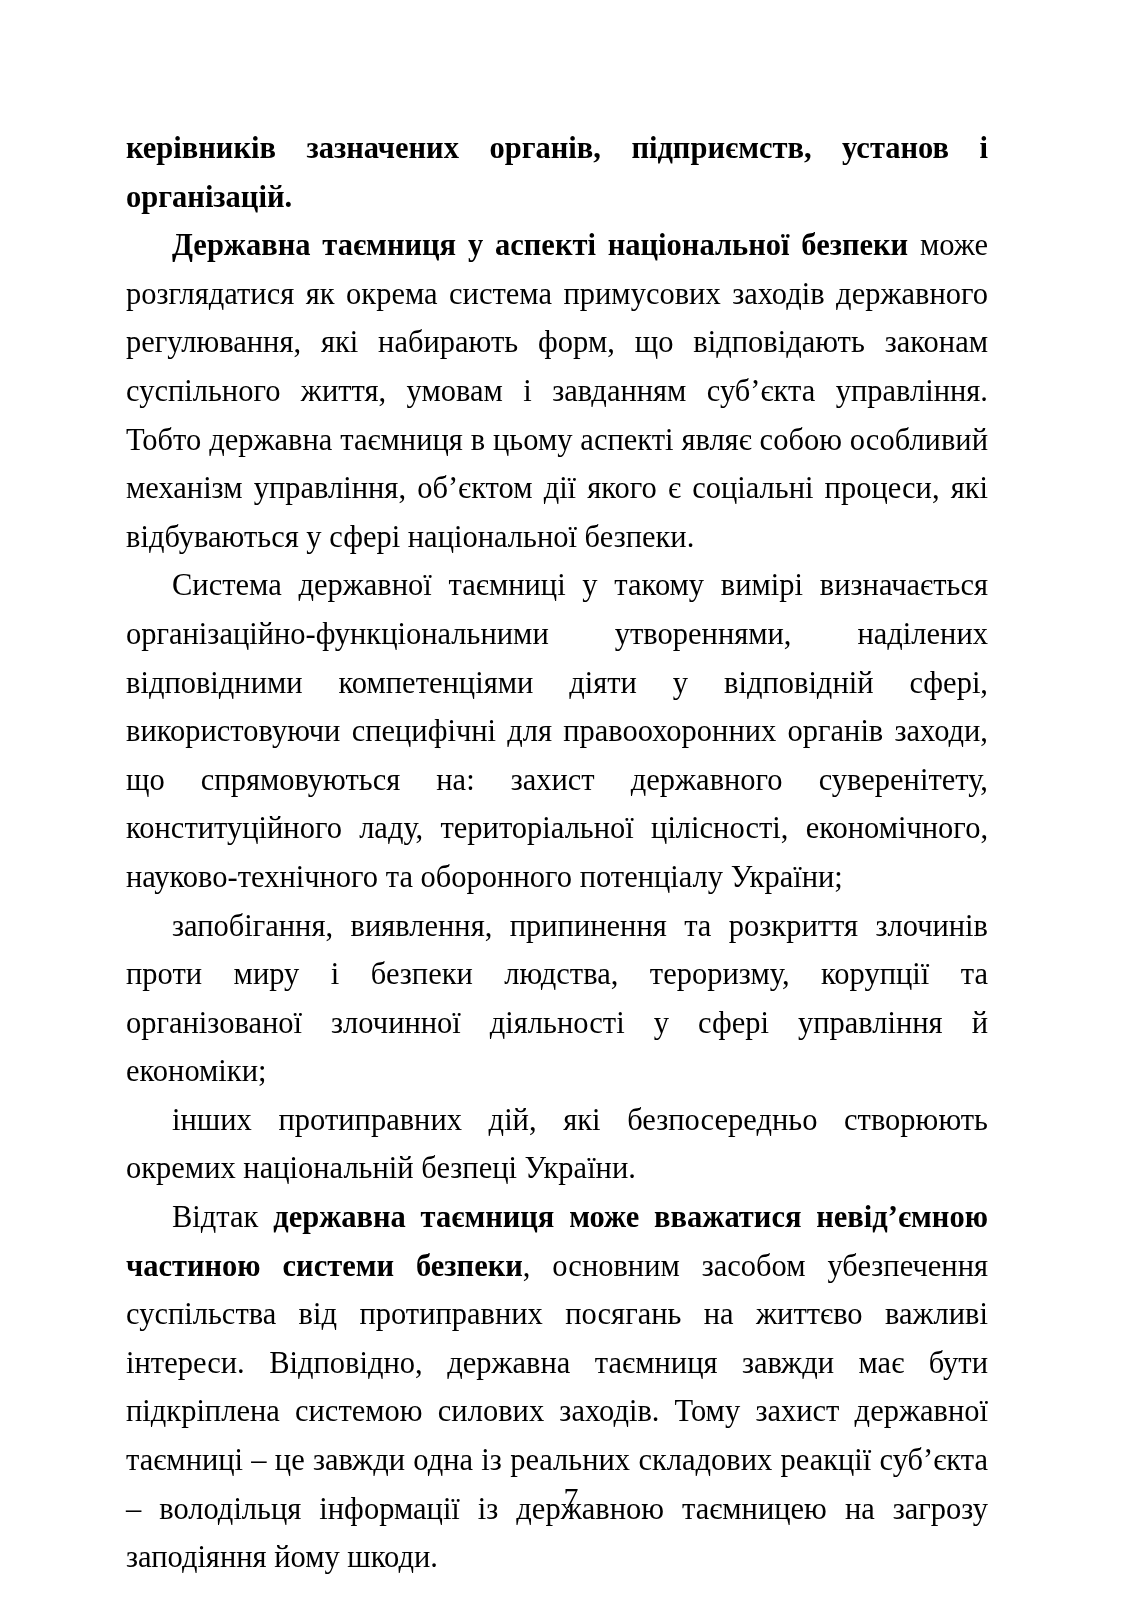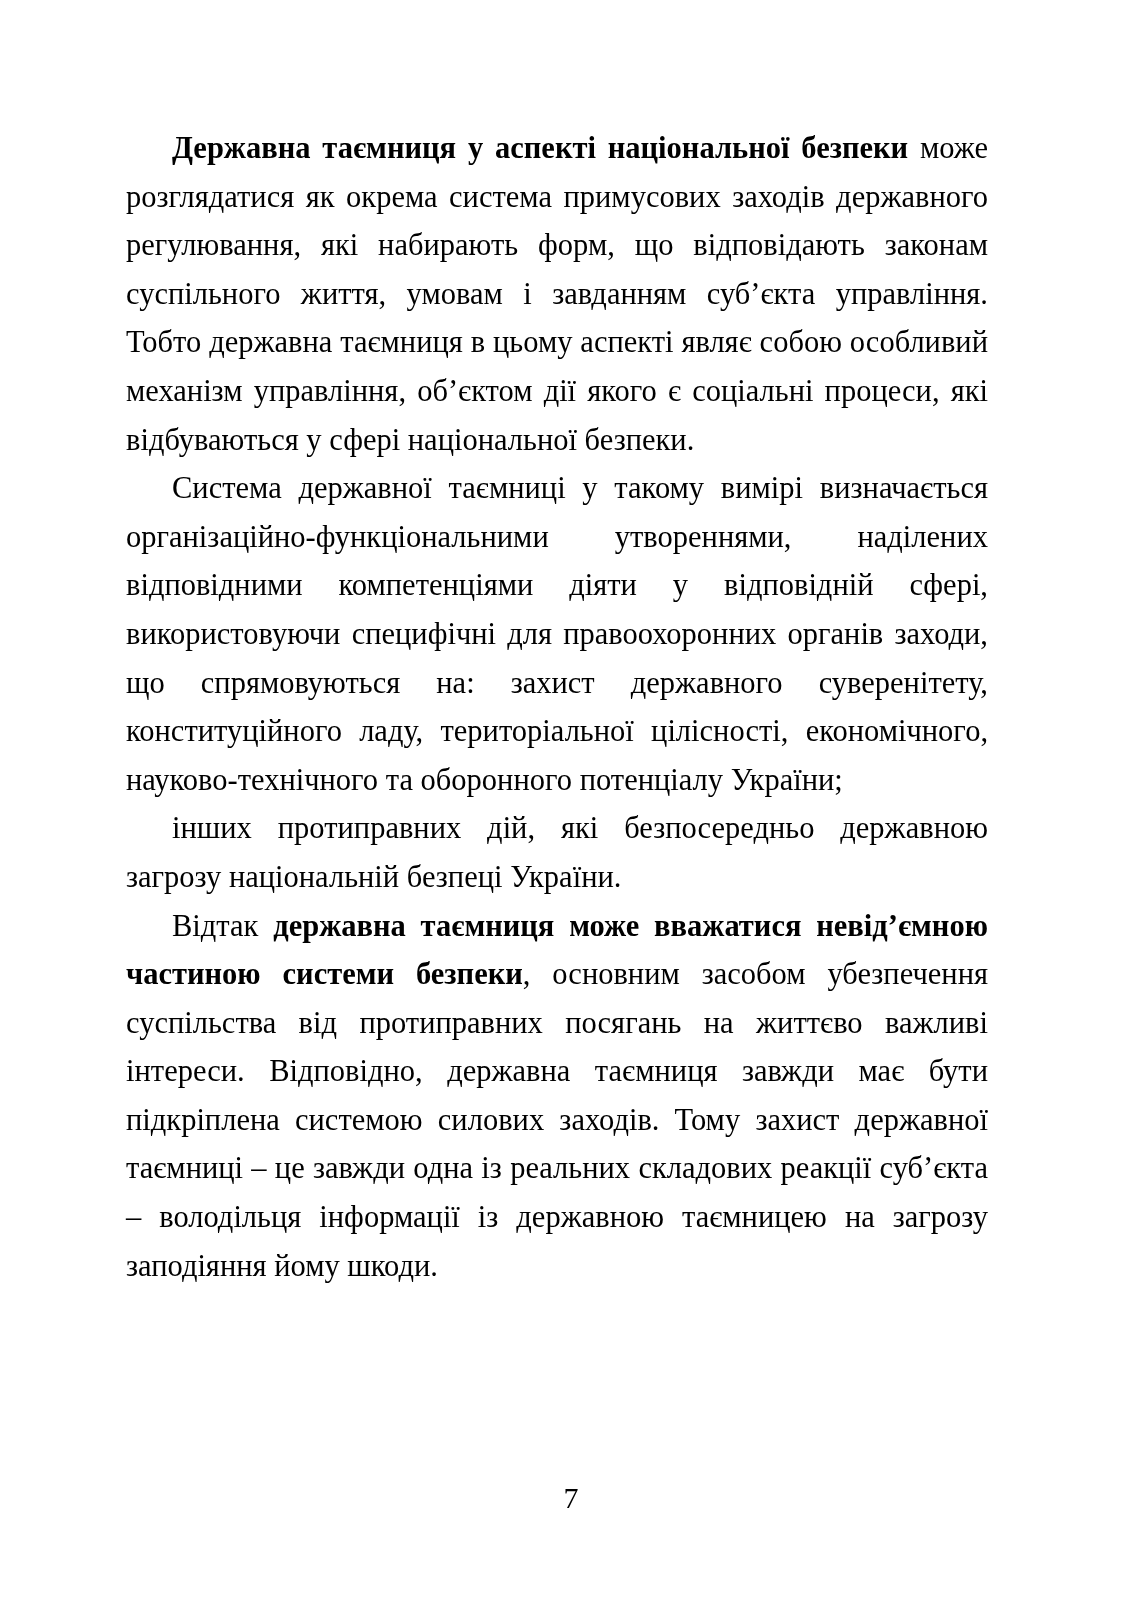--- a/index.html
+++ b/index.html
@@ -59,28 +59,32 @@
     -webkit-font-smoothing: none;
   }
 </style>
 </head>
 <body>
 
 <div id="page">
 
   <div id="content">
 
+    <p class="para noindent">
+      <b>керівників зазначених органів, підприємств, установ і організацій.</b>
+    </p>
 
     <p class="para indent"><b>Державна таємниця у аспекті національної безпеки </b><span>може розглядатися як окрема система примусових заходів державного регулювання, які набирають форм, що відповідають законам суспільного життя, умовам і завданням суб’єкта управління. Тобто державна таємниця в цьому аспекті являє собою особливий механізм управління, об’єктом дії якого є соціальні процеси, які відбуваються у сфері національної безпеки.</span></p>
 
     <p class="para indent"><span>Система державної таємниці у такому вимірі визначається організаційно-функціональними утвореннями, наділених відповідними компетенціями діяти у відповідній сфері, використовуючи специфічні для правоохоронних органів заходи, що спрямовуються на: захист державного суверенітету, конституційного ладу, територіальної цілісності, економічного, науково-технічного та оборонного потенціалу України;</span></p>
 
 
+    <p class="para indent"><span>запобігання, виявлення, припинення та розкриття злочинів проти миру і безпеки людства, тероризму, корупції та організованої злочинної діяльності у сфері управління й економіки;</span></p>
 
-    <p class="para indent"><span>інших протиправних дій, які безпосередньо державною загрозу національній безпеці України.</span></p>
+    <p class="para indent"><span>інших протиправних дій, які безпосередньо створюють окремих національній безпеці України.</span></p>
 
     <p class="para indent"><span>Відтак </span><b>державна таємниця може вважатися  невід’ємною частиною системи безпеки</b><span>, основним засобом убезпечення суспільства від протиправних посягань на життєво важливі інтереси. Відповідно, державна таємниця завжди має бути підкріплена системою силових заходів. Тому захист державної таємниці – це завжди одна із реальних складових реакції суб’єкта – володільця інформації із державною таємницею на загрозу заподіяння йому шкоди.</span></p>
 
   </div>
 
   <div id="page-number">7</div>
 
 </div>
 
 </body></html>

